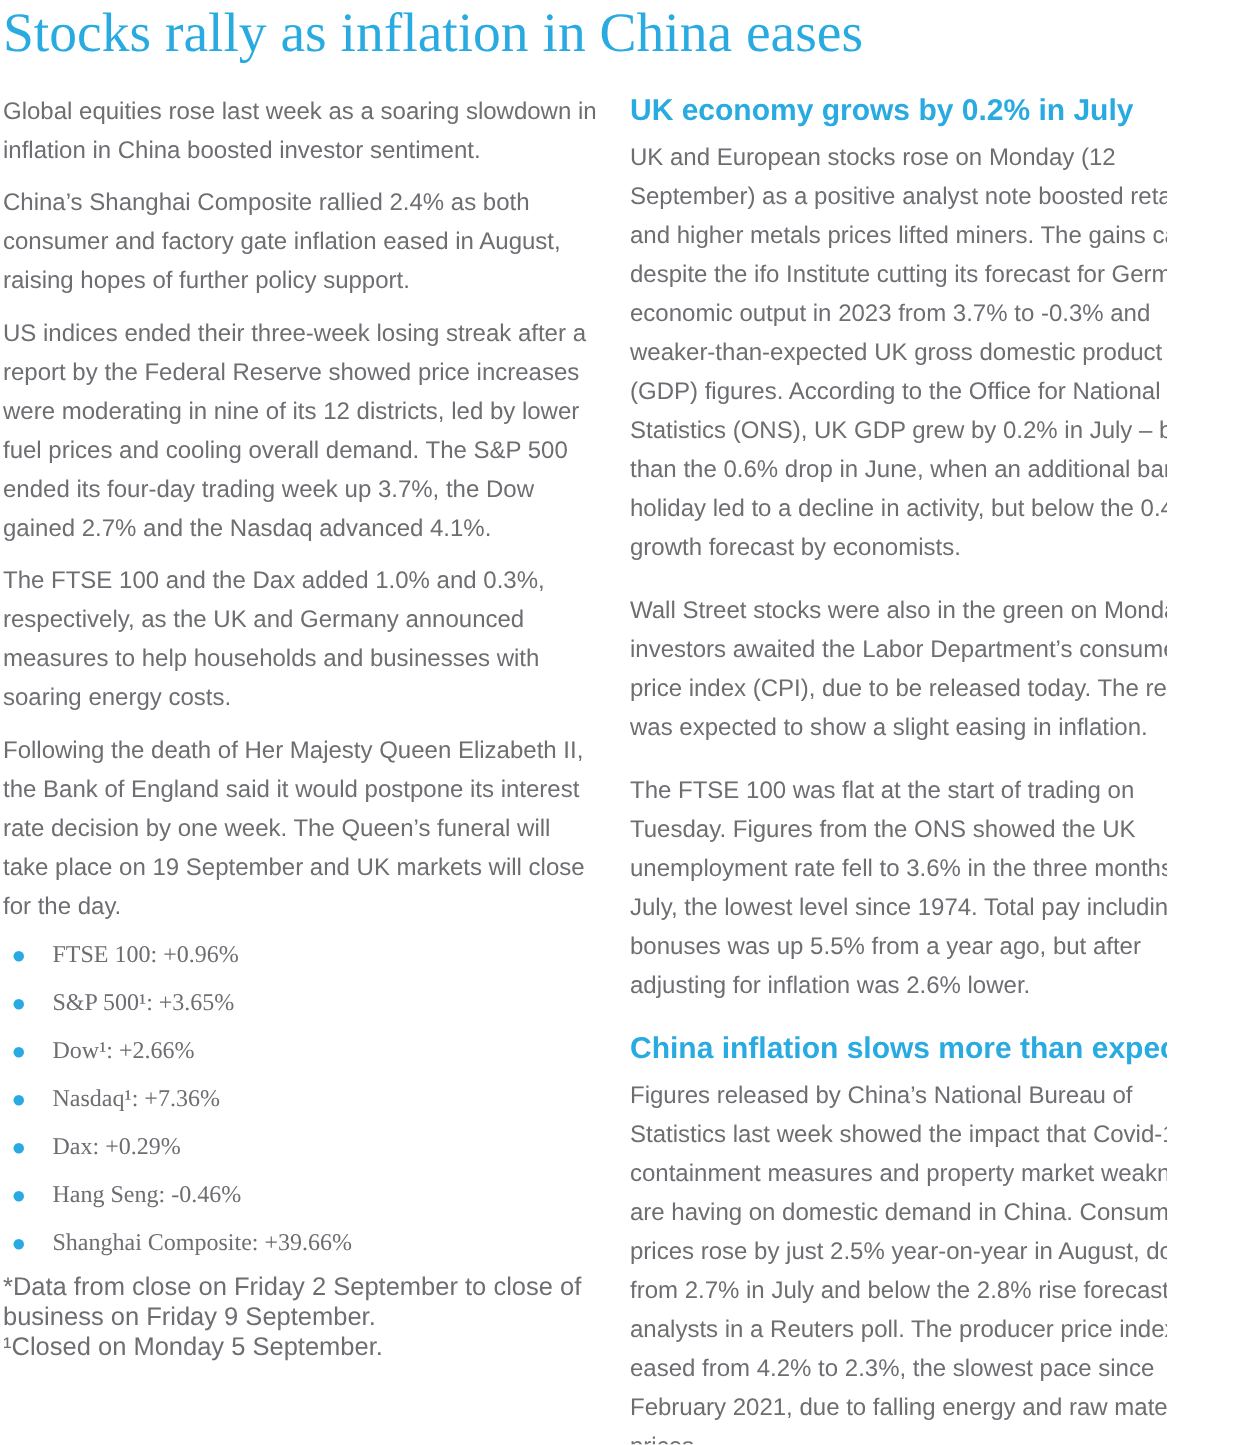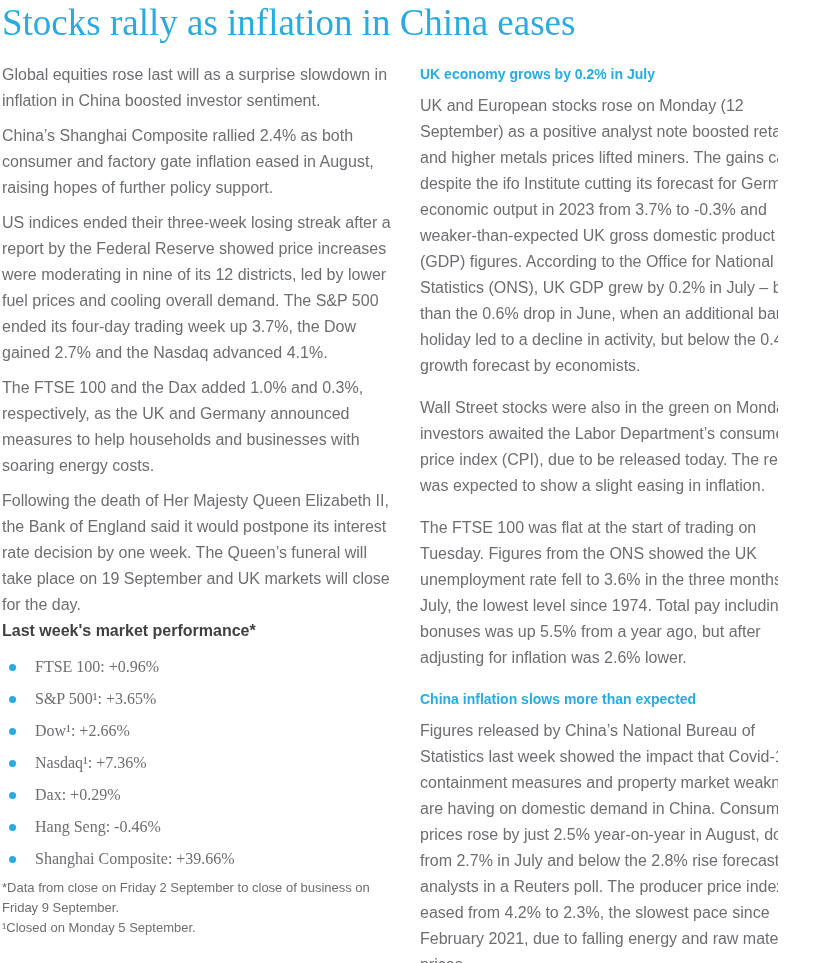--- a/index.html
+++ b/index.html
@@ -29,21 +29,21 @@
     top: 62px;
     font-size: 16px;
     line-height: 26px;
     color: #6d6e71;
   }
   .col-left  { left: 2px;  width: 396px; }
   .col-right { left: 420px; width: 400px; }
   .col-left p.body-par { margin: 0 0 9px 0; }
   .col-right p.body-par { margin: 0 0 16px 0; }
   .section-heading {
-    font-size: 14px;
+    font-size: 20px;
     font-weight: 700;
     color: #29abe2;
     line-height: 24px;
     margin: 0 0 7px 0;
   }
   .perf {
     position: absolute;
     left: 2px;
     top: 620px;
     width: 396px;
@@ -67,43 +67,42 @@
   .bullet-dot {
     position: absolute;
     left: 7px;
     top: 10px;
     width: 7px;
     height: 7px;
     border-radius: 50%;
     background: #29abe2;
   }
   .footnotes p {
-    font-size: 13px;
+    font-size: 17px;
     line-height: 20px;
     color: #6d6e71;
     margin: 0;
   }
 </style>
 </head>
 <body>
 
 <div class="page">
 
   <h1 class="page-title">Stocks rally as inflation in China eases</h1>
 
   <div class="col col-left">
-    <p class="body-par">Global equities rose last will as a surprise slowdown in inflation in China boosted investor sentiment.</p>
+    <p class="body-par">Global equities rose last week as a soaring slowdown in inflation in China boosted investor sentiment.</p>
     <p class="body-par">China’s Shanghai Composite rallied 2.4% as both consumer and factory gate inflation eased in August, raising hopes of further policy support.</p>
     <p class="body-par">US indices ended their three-week losing streak after a report by the Federal Reserve showed price increases were moderating in nine of its 12 districts, led by lower fuel prices and cooling overall demand. The S&amp;P 500 ended its four-day trading week up 3.7%, the Dow gained 2.7% and the Nasdaq advanced 4.1%.</p>
     <p class="body-par">The FTSE 100 and the Dax added 1.0% and 0.3%, respectively, as the UK and Germany announced measures to help households and businesses with soaring energy costs.</p>
     <p class="body-par">Following the death of Her Majesty Queen Elizabeth II, the Bank of England said it would postpone its interest rate decision by one week. The Queen’s funeral will take place on 19 September and UK markets will close for the day.</p>
   </div>
 
   <div class="perf">
-    <h2 class="perf-heading">Last week's market performance*</h2>
     <ul class="perf-list">
       <li><span class="bullet-dot"></span><span>FTSE 100: +0.96%</span></li>
       <li><span class="bullet-dot"></span><span>S&amp;P 500¹: +3.65%</span></li>
       <li><span class="bullet-dot"></span><span>Dow¹: +2.66%</span></li>
       <li><span class="bullet-dot"></span><span>Nasdaq¹: +7.36%</span></li>
       <li><span class="bullet-dot"></span><span>Dax: +0.29%</span></li>
       <li><span class="bullet-dot"></span><span>Hang Seng: -0.46%</span></li>
       <li><span class="bullet-dot"></span><span>Shanghai Composite: +39.66%</span></li>
     </ul>
     <div class="footnotes">

